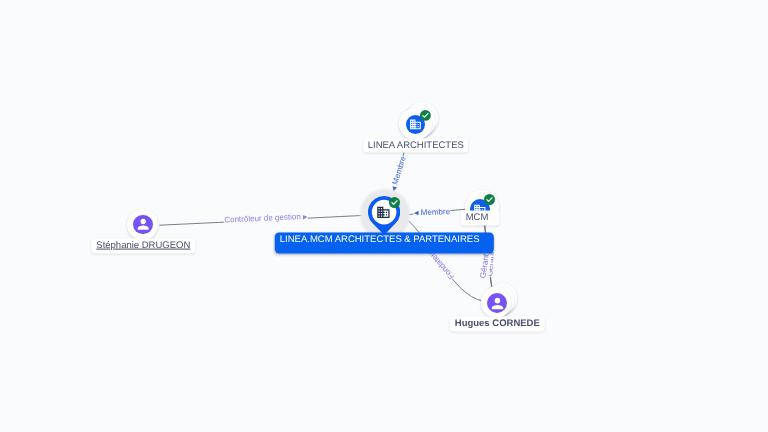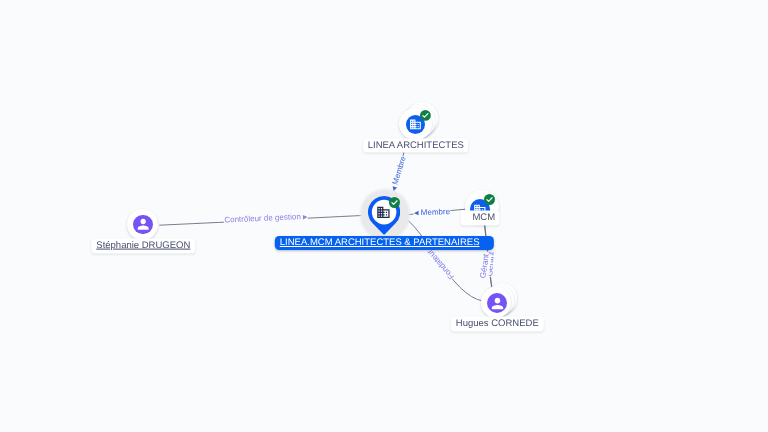--- a/index.html
+++ b/index.html
@@ -6,23 +6,23 @@
 *{box-sizing:border-box;-webkit-font-smoothing:antialiased;}
 body{-webkit-font-smoothing:antialiased;text-rendering:geometricPrecision;}
 #graph{position:relative;width:768px;height:432px;font-family:"Liberation Sans",sans-serif;background:#fafbfd;}
 svg.edges{position:absolute;left:0;top:0;width:768px;height:432px;overflow:visible;}
 .node{position:absolute;left:0;top:0;}
 .halo{position:absolute;border-radius:50%;background:#e9e9eb;filter:blur(1.2px);}
 .disc{position:absolute;border-radius:50%;background:#fff;box-shadow:0 1px 2.5px rgba(25,35,70,.20);}
 .badge{position:absolute;}
 .nlabel{position:absolute;background:#fff;border-radius:4px;color:#474f6e;white-space:nowrap;
   box-shadow:0 1px 2.5px rgba(25,35,70,.13);font-size:9.5px;letter-spacing:0px;
-  padding:0 4.8px;line-height:14.8px;height:14.8px;min-width:39px;text-align:right;}
+  padding:0 4.8px;line-height:14.8px;height:14.8px;min-width:39px;text-align:left;}
 .nlabel.sel{background:#0562f0;color:#fff;box-shadow:0 1px 2.5px rgba(25,35,70,.3);
-  font-size:9.5px;border-radius:4.5px;padding:0 14px 0 4.6px;letter-spacing:0;line-height:14.2px;height:14px;text-decoration:underline;}
+  font-size:9.5px;border-radius:4.5px;padding:0 14px 0 4.6px;letter-spacing:0;line-height:14.2px;height:21px;}
 .elabel{position:absolute;white-space:nowrap;transform-origin:50% 50%;font-size:8px;line-height:10px;
   background:#fafbfd;padding:0 0.5px;}
 .pin{position:absolute;}
 </style>
 </head>
 <body>
 
 <div id="graph">
   <svg class="edges" viewBox="0 0 768 432">
       <g id="edgepaths">
@@ -112,15 +112,15 @@
             <path fill="#fff" d="M12 12c2.21 0 4-1.79 4-4s-1.79-4-4-4-4 1.79-4 4 1.79 4 4 4zm0 2c-2.67 0-8 1.34-8 4v2h16v-2c0-2.66-5.33-4-8-4z"></path>
           </svg>
         </div>
       </div>
     </div>
   <div id="nlabels">
       <div class="nlabel" style="left: 415.8px; top: 145.7px; transform: translate(-50%, -50%);">LINEA ARCHITECTES</div>
       <div class="nlabel sel" style="left: 384.35px; top: 243.3px; transform: translate(-50%, -50%);">LINEA.MCM ARCHITECTES &amp; PARTENAIRES</div>
       <div class="nlabel" style="left: 480.4px; top: 218px; transform: translate(-50%, -50%);">MCM</div>
       <div class="nlabel" style="left: 143.3px; top: 246.4px; transform: translate(-50%, -50%); text-decoration: underline;">Stéphanie DRUGEON</div>
-      <div class="nlabel" style="left: 497.3px; top: 324.2px; transform: translate(-50%, -50%);">Hugues CORNEDE</div>
+      <div class="nlabel" style="left: 497.3px; top: 324.2px; transform: translate(-50%, -50%); font-weight: bold;">Hugues CORNEDE</div>
     </div>
 </div>
 
 </body></html>

